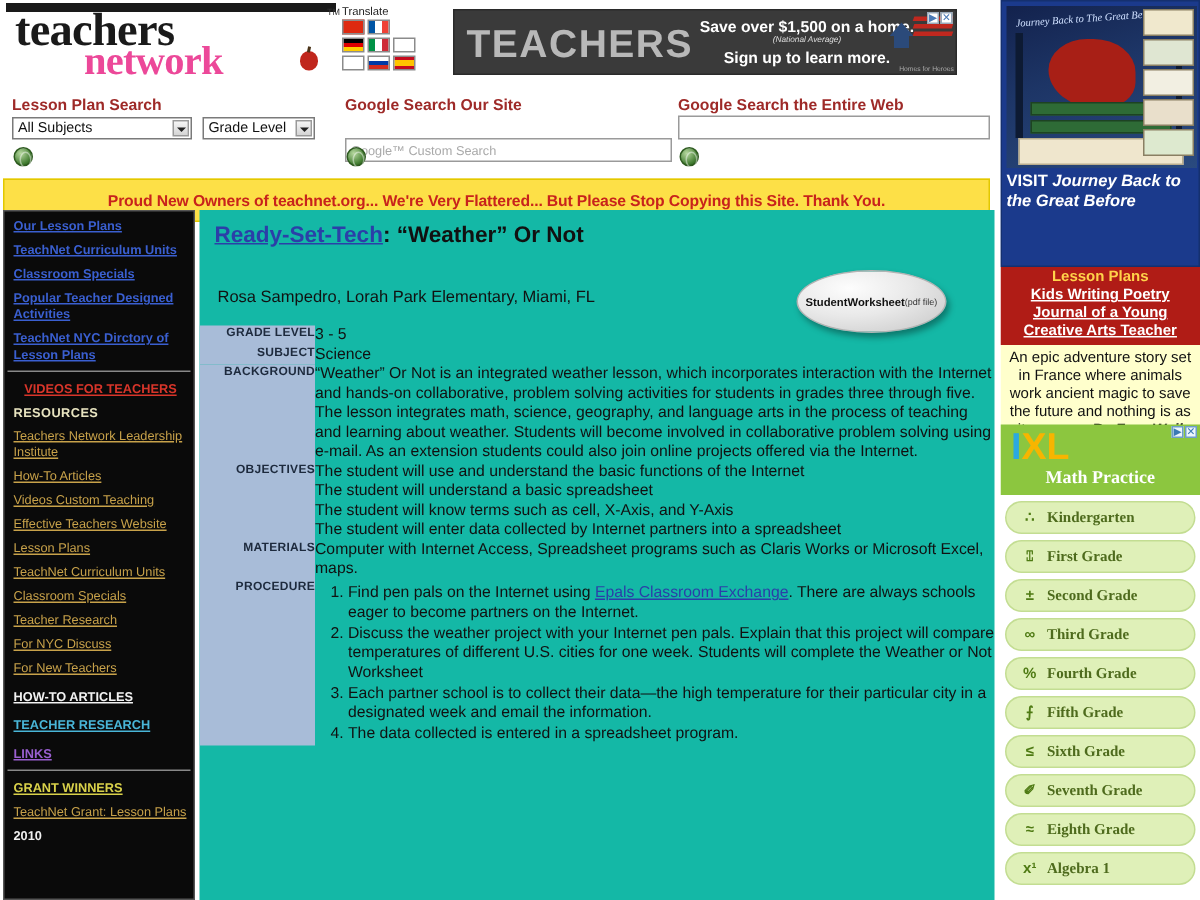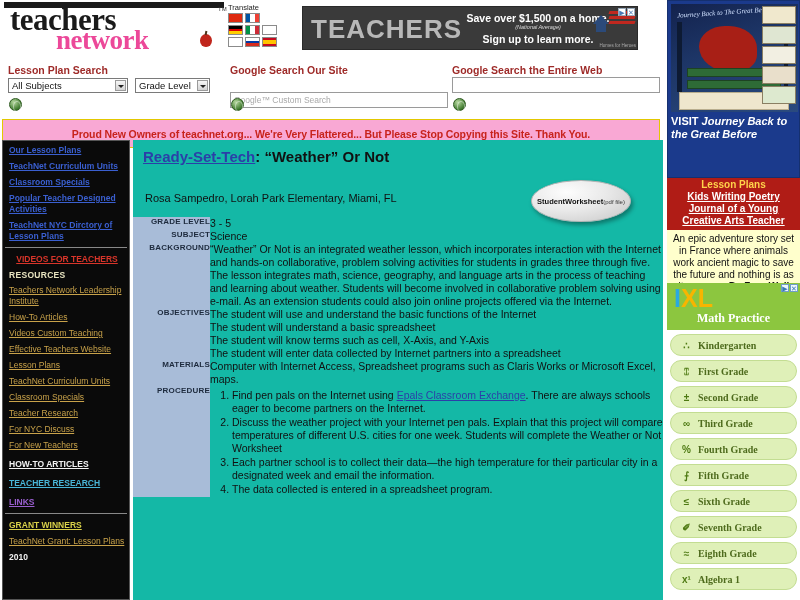--- a/index.html
+++ b/index.html
@@ -93,21 +93,21 @@
     position:absolute; width:13px; height:13px; border-radius:50%;
     background:radial-gradient(circle at 35% 30%, #b7d9a0, #3f7a2e 70%, #244d19);
     border:1px solid #2d5a1f;
   }
   .globe:after{ content:""; position:absolute; left:3px; top:2px; width:6px; height:9px;
     border:1px solid rgba(255,255,255,.45); border-radius:50%; }
 
   
   .notice {
     position:absolute; left:2px; top:119px; width:658px; height:29px;
-    background:#f9a8d4; border:1px solid #e2c800;
+    background:#fde047; border:1px solid #e2c800;
     display:flex; align-items:center; justify-content:center;
     color:#c8231c; font-weight:700; font-size:10.5px; letter-spacing:-0.1px;
   }
 
   
   .lsb { position:absolute; left:2px; top:140px; width:128px; bottom:0; background:#0a0a0a;
          border:1px solid #555; padding:4px 0 0 0; overflow:hidden; }
   .lsb a { display:block; text-decoration:underline; font-size:8.5px; line-height:11px;
            padding:0 4px 0 6px; margin:0 0 5px 0; }
   .lsb .blue { color:#3a5fd0; font-weight:700; }

